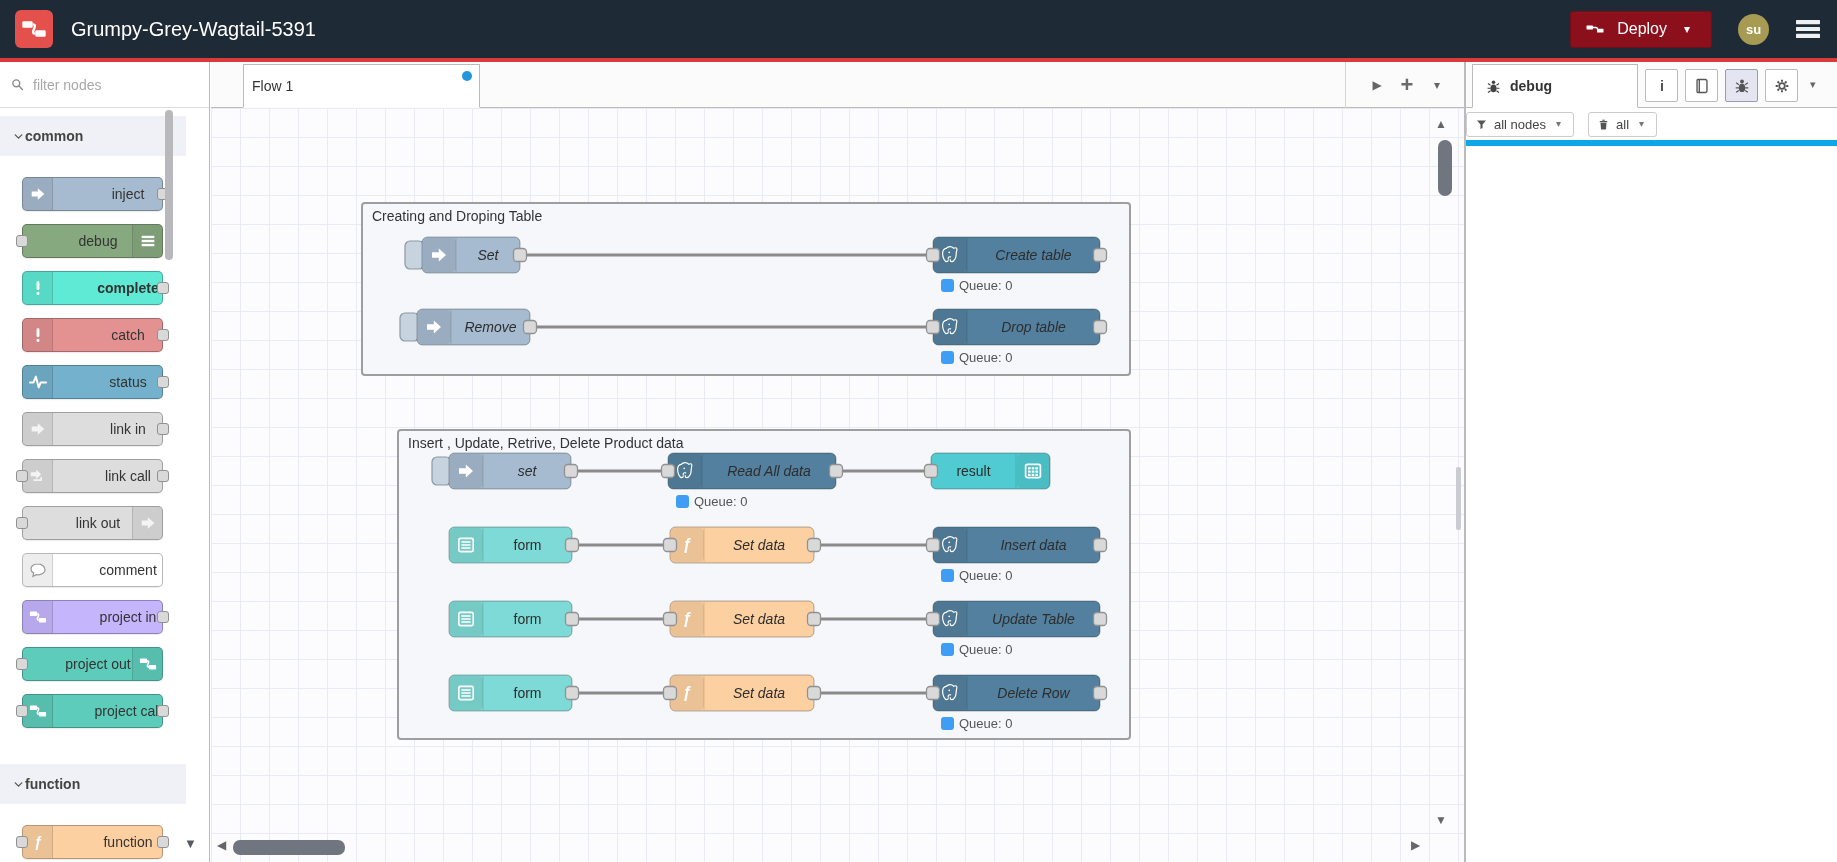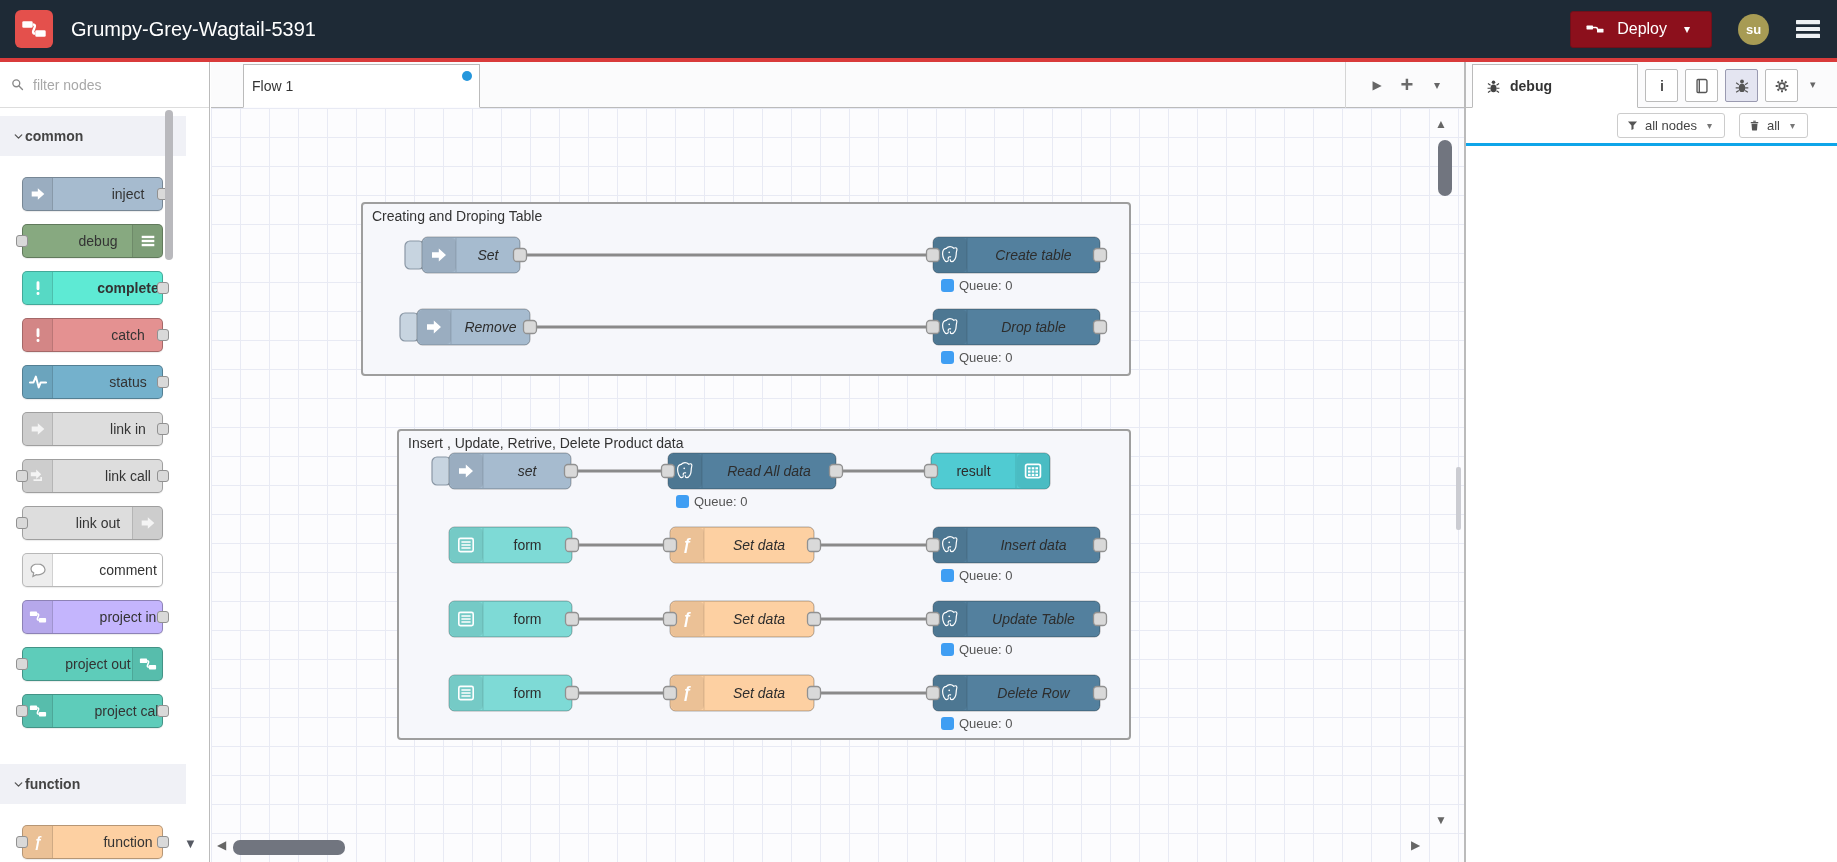--- a/index.html
+++ b/index.html
@@ -67,21 +67,21 @@
   
   #sidebar{position:absolute;left:1466px;top:62px;width:371px;height:800px;background:#fff;}
   #sidebar-tabs{position:relative;height:46px;border-bottom:1px solid var(--panel-border,#bbb);background:#fbfbfc;}
   #debug-tab{position:absolute;left:6px;top:2px;width:166px;height:44px;background:#fff;border:1px solid var(--panel-border,#bbb);border-bottom:1px solid #fff;z-index:2;display:flex;align-items:center;padding-left:12px;cursor:pointer;}
   #debug-tab .icon{width:17px;height:17px;color:#444;}
   #debug-tab-label{font-size:14px;font-weight:bold;color:#333;margin-left:8px;}
   .side-tool{position:absolute;top:7px;width:33px;height:33px;background:#fff;border:1px solid var(--panel-border,#bbb);border-radius:2px;display:flex;align-items:center;justify-content:center;color:#555;cursor:pointer;}
   .side-tool .icon{width:18px;height:18px;}
   .side-tool.active{background:#e4e5f1;border-color:#9a9ab0;}
   #sidebar-overflow{position:absolute;left:344px;top:16px;font-size:11px;color:#666;cursor:pointer;}
-  #debug-toolbar{height:38px;display:flex;align-items:center;justify-content:flex-end;gap:14px;padding-right:29px;border-bottom:3px solid #0ea5e9;}
+  #debug-toolbar{height:38px;display:flex;align-items:center;justify-content:flex-start;gap:14px;padding-right:29px;border-bottom:6px solid #0ea5e9;}
   .dbg-btn{height:25px;border:1px solid #ccc;border-radius:3px;background:#fff;display:flex;align-items:center;gap:6px;padding:0 8px;font-size:13px;color:#444;cursor:pointer;}
   .dbg-btn .icon{width:13px;height:13px;color:#555;}
   .dbg-btn .caret{color:#777;font-size:10px;}
   #debug-body{height:716px;background:#fff;}
 </style>
 </head>
 <body>
 
 <div id="app">
 

